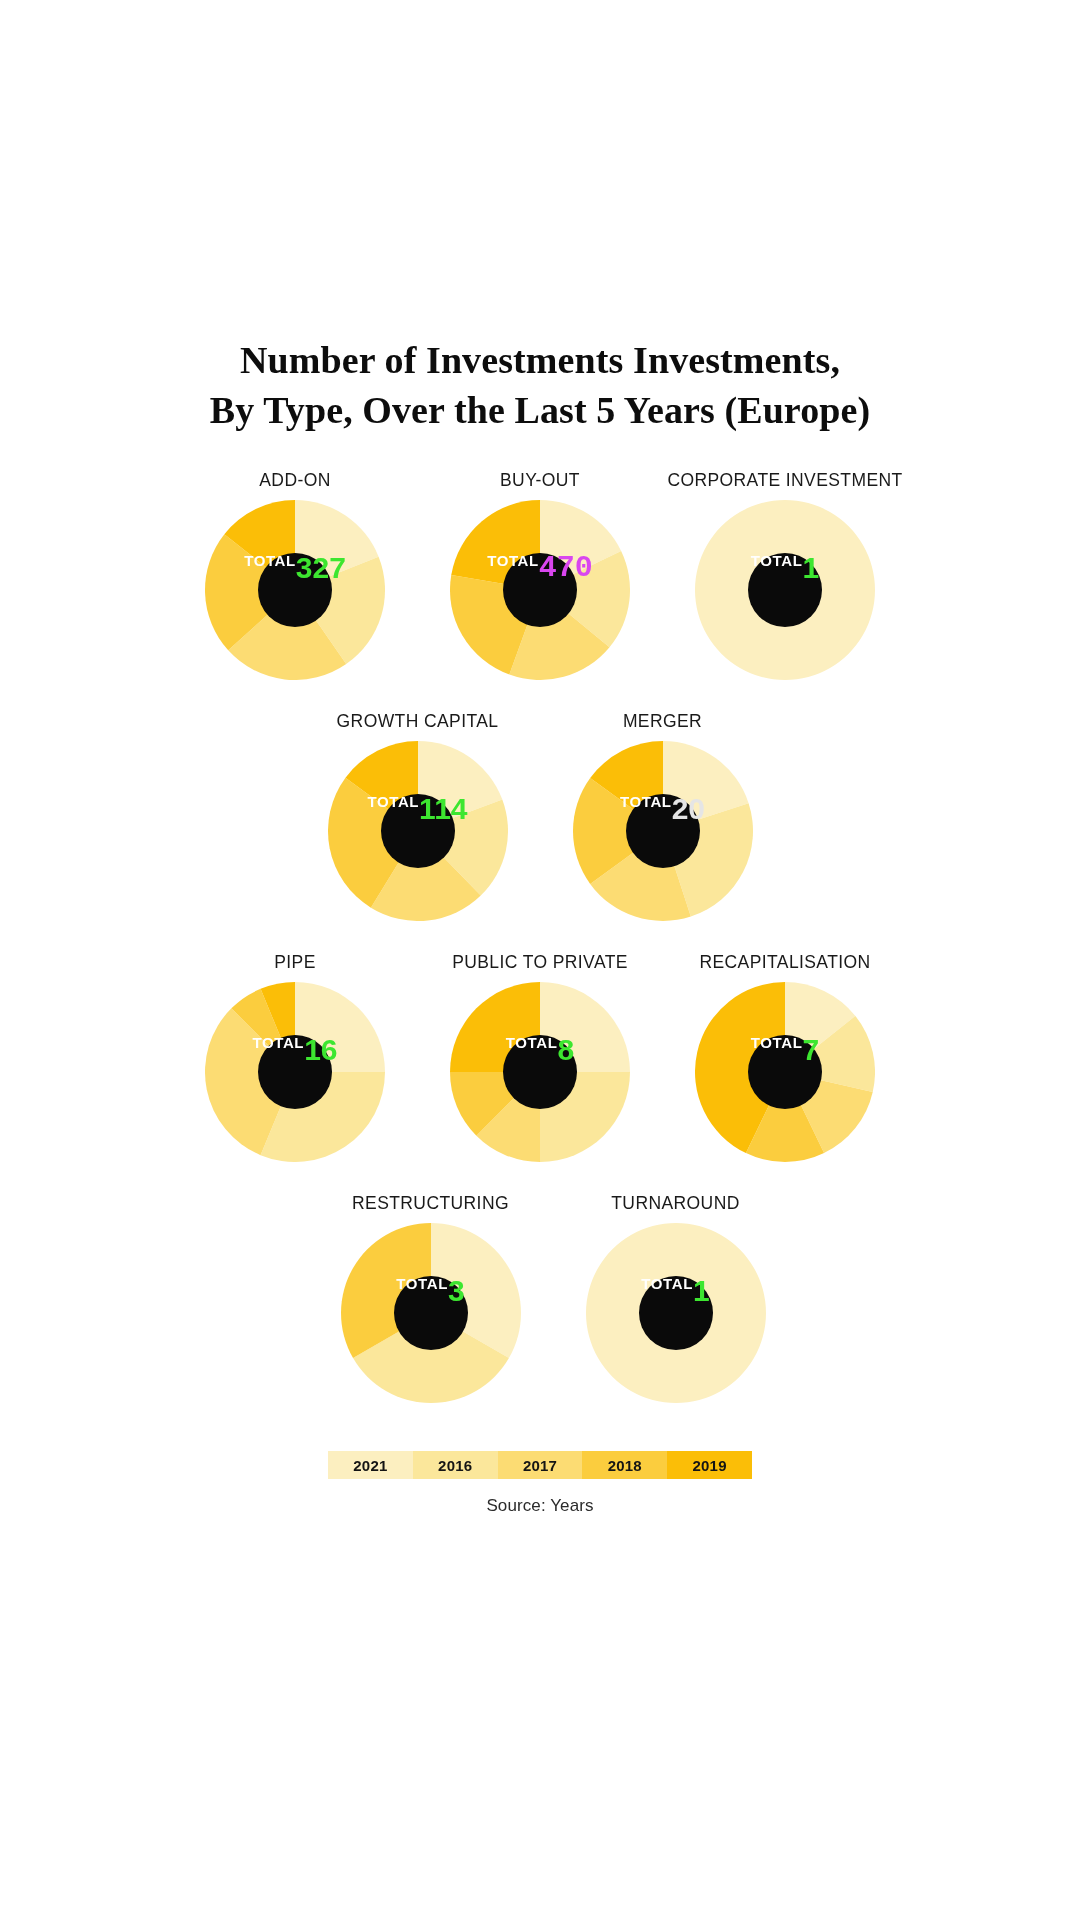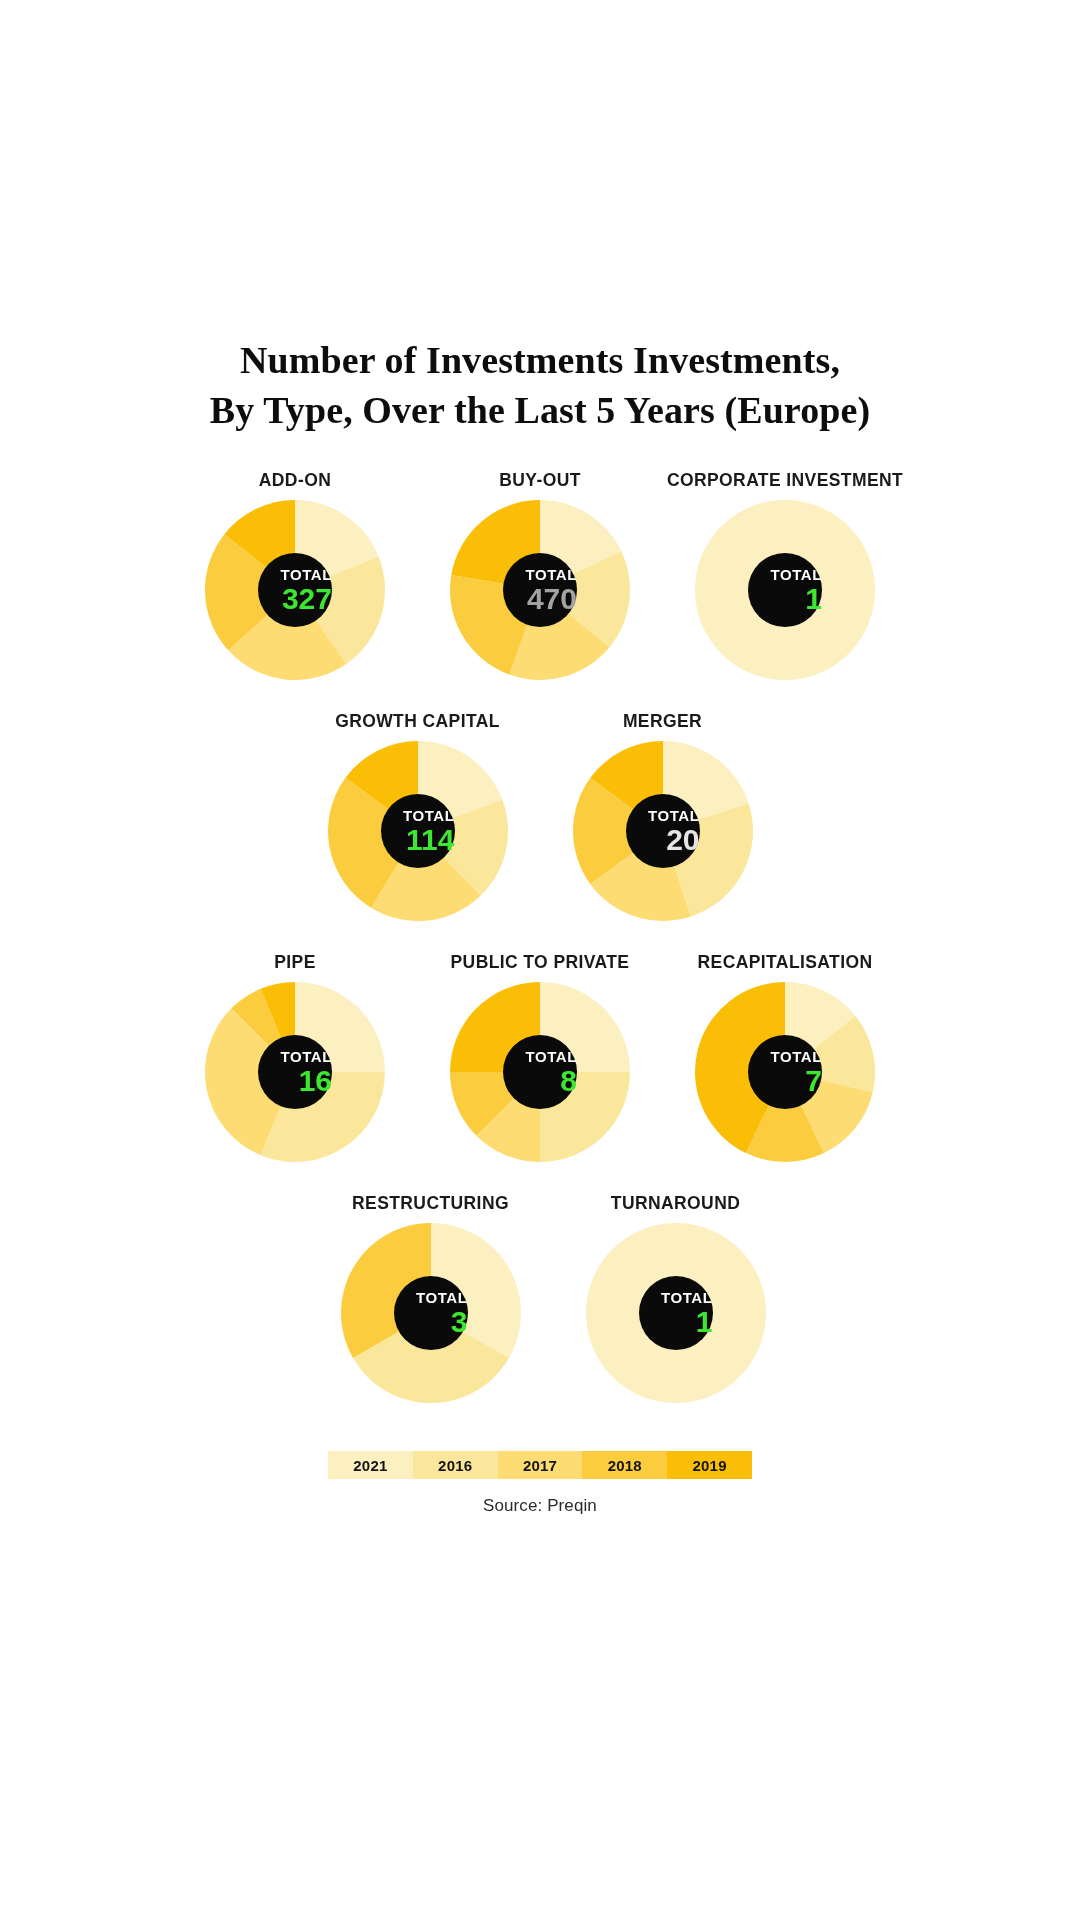--- a/index.html
+++ b/index.html
@@ -36,35 +36,35 @@
     gap:32px;
   }
   .cell{
     width:213px;
     display:flex;flex-direction:column;align-items:center;
   }
   .cell-label{
     font-size:17.5px;
     letter-spacing:.4px;
     color:#1a1a1a;
-    font-weight:700;
+    font-weight:400;
     text-align:center;
     white-space:nowrap;
     margin-bottom:9px;
     height:22px;line-height:22px;
   }
   .pie-wrap{position:relative;width:180px;height:180px;}
   .pie-wrap svg{display:block;width:180px;height:180px;}
   .hole{
     position:absolute;left:50%;top:50%;
     transform:translate(-50%,-50%);
     width:74px;height:74px;border-radius:50%;
     background:#0a0a0a;
-    display:flex;flex-direction:column;
-    align-items:flex-end;justify-content:center;
+    display:flex;flex-direction:row;
+    align-items:flex-start;justify-content:center;
     line-height:1;
   }
   .hole .t{
     color:#ffffff;font-weight:bold;font-size:15px;letter-spacing:.6px;
     margin-bottom:2px;
   }
   .hole .v{
     font-weight:bold;font-size:30px;letter-spacing:0px;
   }
 
@@ -126,21 +126,21 @@
           <div class="pie-wrap">
             <svg viewBox="0 0 180 180">
               <path d="M 90 90 L 90.000 0.000 A 90 90 0 0 1 171.124 51.028 Z" fill="#FCEFC0"></path>
               <path d="M 90 90 L 171.124 51.028 A 90 90 0 0 1 159.499 147.183 Z" fill="#FBE79B"></path>
               <path d="M 90 90 L 159.499 147.183 A 90 90 0 0 1 59.344 174.618 Z" fill="#FCDC73"></path>
               <path d="M 90 90 L 59.344 174.618 A 90 90 0 0 1 1.254 75.030 Z" fill="#FBCD3E"></path>
               <path d="M 90 90 L 1.254 75.030 A 90 90 0 0 1 90.000 0.000 Z" fill="#FBBE07"></path>
             </svg>
             <div class="hole">
               <div class="t">TOTAL</div>
-              <div class="v" style="color: #a3a3a3;">470</div>
+              <div class="v" style="color: #d946ef; font-family: Liberation Mono, monospace;">470</div>
             </div>
           </div>
         </div>
         <div class="cell">
           <div class="cell-label">CORPORATE INVESTMENT</div>
           <div class="pie-wrap">
             <svg viewBox="0 0 180 180">
               <path d="M 90 0 A 90 90 0 1 1 89.99 0 Z" fill="#FCEFC0"></path>
             </svg>
             <div class="hole">
@@ -265,15 +265,15 @@
   </div>
 
   <div class="legend">
       <div class="legend-seg" style="background: rgb(252, 239, 192);">2021</div>
       <div class="legend-seg" style="background: rgb(251, 231, 155);">2016</div>
       <div class="legend-seg" style="background: rgb(252, 220, 115);">2017</div>
       <div class="legend-seg" style="background: rgb(251, 205, 62);">2018</div>
       <div class="legend-seg" style="background: rgb(251, 190, 7);">2019</div>
     </div>
 
-  <div class="source">Source: Preqin</div>
+  <div class="source">Source: Years</div>
 
 </div>
 
 </body></html>

